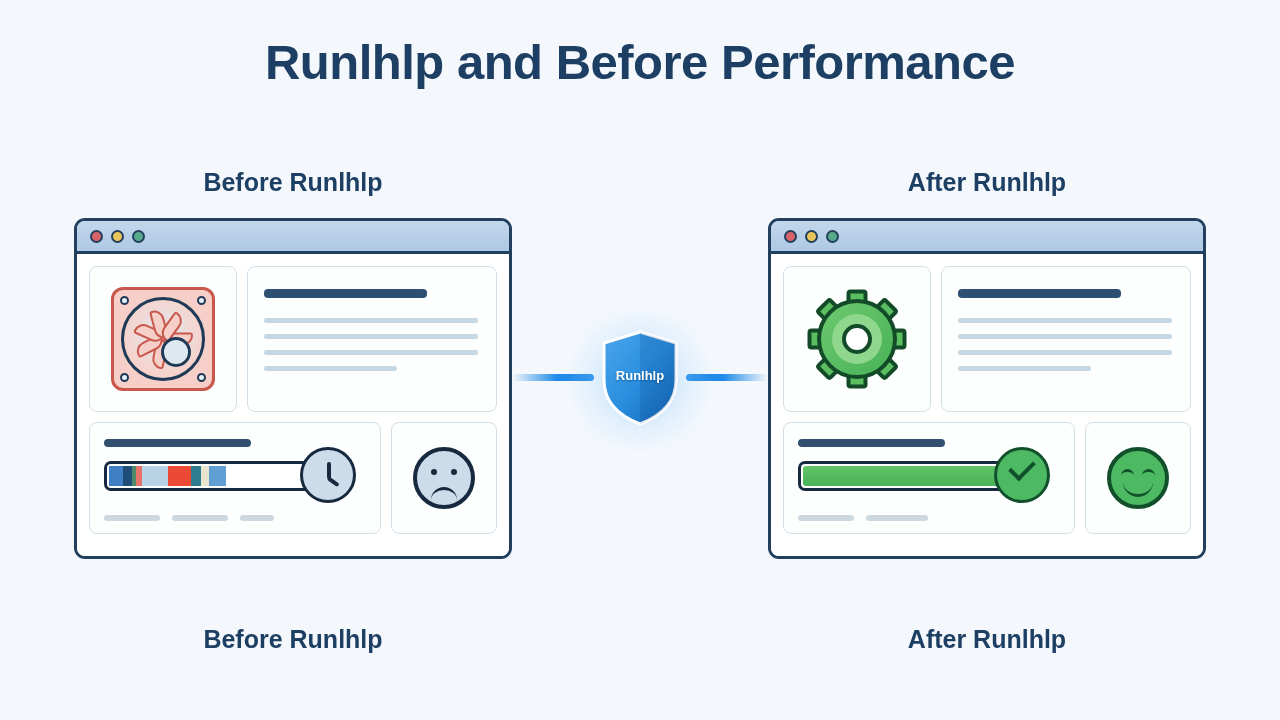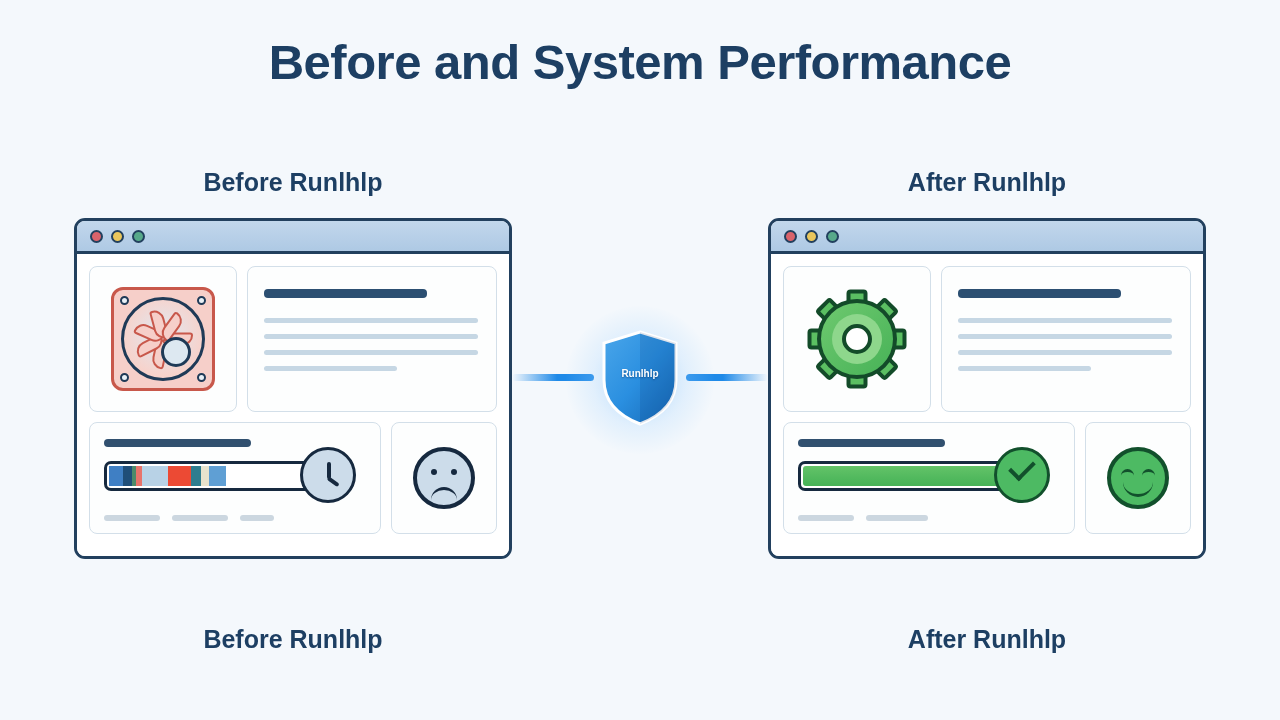--- a/index.html
+++ b/index.html
@@ -225,31 +225,31 @@
     position:absolute;left:566px;top:306px;width:148px;height:148px;
     border-radius:50%;
     background:radial-gradient(circle,rgba(120,190,255,0.55) 0%,rgba(160,210,255,0.22) 45%,rgba(255,255,255,0) 72%);
   }
 
   .shield{
     position:absolute;left:600px;top:330px;width:80px;height:96px;
   }
   .shield-label{
     position:absolute;left:0;top:38px;width:80px;text-align:center;
-    color:#ffffff;font-size:10px;font-weight:bold;
+    color:#ffffff;font-size:13px;font-weight:bold;
     text-shadow:0 1px 2px rgba(0,40,90,.55);
     pointer-events:none;
   }
 </style>
 </head>
 <body>
 
 <div class="stage">
 
-  <div class="page-title">Before and System Performance</div>
+  <div class="page-title">Runlhlp and Before Performance</div>
 
   <div class="caption cap-before-top">Before Runlhlp</div>
   <div class="caption cap-after-top">After Runlhlp</div>
 
   <div class="window left">
     <div class="titlebar">
       <span class="dot d1"></span>
       <span class="dot d2"></span>
       <span class="dot d3"></span>
     </div>

